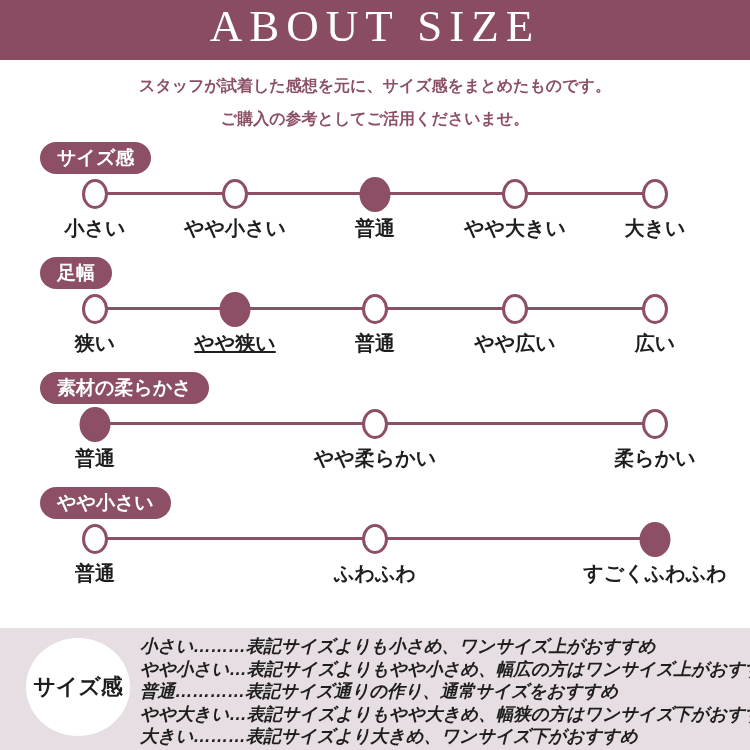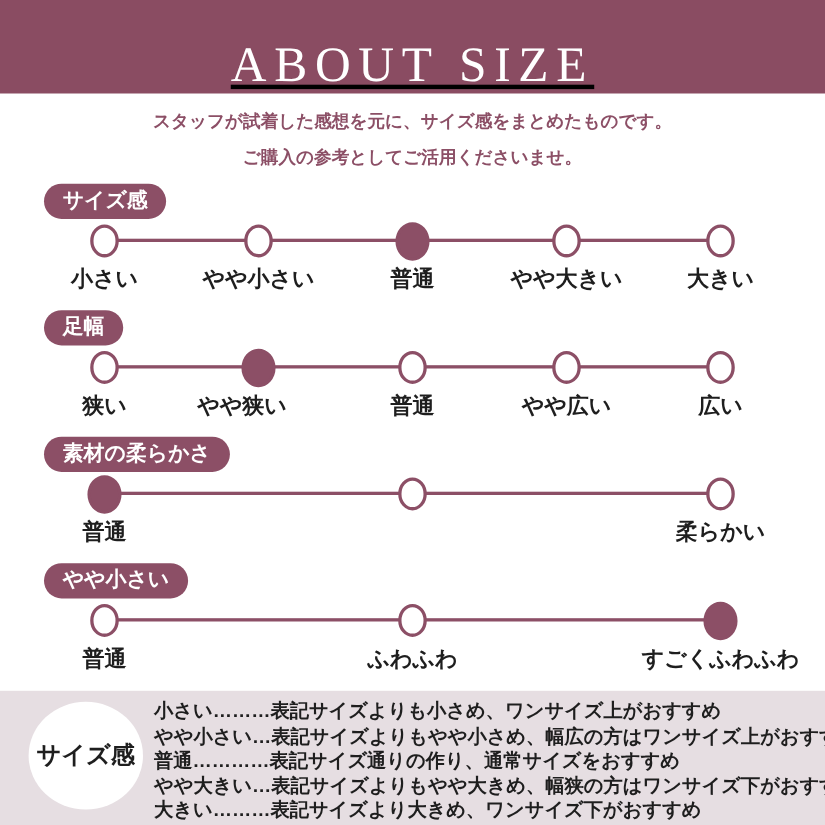--- a/index.html
+++ b/index.html
@@ -11,23 +11,23 @@
   }
   *{margin:0;padding:0;box-sizing:border-box}
   html,body{width:750px;height:750px}
   body{
     font-family:"Liberation Sans","DejaVu Sans",sans-serif;
     background:var(--paper);
     position:relative;
     overflow:hidden;
   }
   .header{
-    height:85px;
+    height:60px;
     background:var(--header-bg);
-    display:flex;align-items:flex-end;justify-content:center;text-decoration:underline;
+    display:flex;align-items:flex-start;justify-content:center;
   }
   .header .title{
     font-family:"Liberation Serif","DejaVu Serif",serif;
     font-weight:400;
     color:#fff;
     font-size:45px;
     letter-spacing:7px;
     white-space:nowrap;
   }
   .intro{
@@ -85,20 +85,21 @@
     position:absolute;left:26px;top:10px;
     width:104px;height:98px;
     background:#fff;border-radius:50%;
     display:flex;align-items:center;justify-content:center;
   }
   .legend-circle .badge-text{
     font-size:22px;font-weight:bold;color:var(--ink);white-space:nowrap;
   }
   .legend-rows{
     margin:7px 0 0 140px;
+    font-style:italic;
   }
   .legend-row{
     font-size:17.5px;
     font-weight:bold;
     color:var(--ink);
     line-height:22.6px;
     white-space:nowrap;
   }
 </style>
 </head>
@@ -130,36 +131,37 @@
         <div class="opt-label" style="left: 655px;">大きい</div>
       </div>
   </div>
     <div class="scale">
     <div class="pill">足幅</div>
     <div class="track">
       <div class="line"></div>
     <div class="dot" style="left: 95px;"></div>
         <div class="opt-label" style="left: 95px;">狭い</div>
         <div class="dot selected" style="left: 235px;"></div>
-        <div class="opt-label" style="left: 220px;">やや狭い</div>
+        <div class="opt-label" style="left: 235px; text-decoration: underline;">やや狭い</div>
         <div class="dot" style="left: 375px;"></div>
         <div class="opt-label" style="left: 375px;">普通</div>
         <div class="dot" style="left: 515px;"></div>
         <div class="opt-label" style="left: 515px; font-family: Liberation Mono, monospace;">やや広い</div>
         <div class="dot" style="left: 655px;"></div>
         <div class="opt-label" style="left: 655px;">広い</div>
       </div>
   </div>
     <div class="scale">
     <div class="pill">素材の柔らかさ</div>
     <div class="track">
       <div class="line"></div>
     <div class="dot selected" style="left: 95px;"></div>
         <div class="opt-label" style="left: 95px;">普通</div>
         <div class="dot" style="left: 375px;"></div>
+        <div class="opt-label" style="left: 375px;">やや柔らかい</div>
         <div class="dot" style="left: 655px;"></div>
         <div class="opt-label" style="left: 655px;">柔らかい</div>
       </div>
   </div>
     <div class="scale">
     <div class="pill">やや小さい</div>
     <div class="track">
       <div class="line"></div>
     <div class="dot" style="left: 95px;"></div>
         <div class="opt-label" style="left: 95px;">普通</div>

